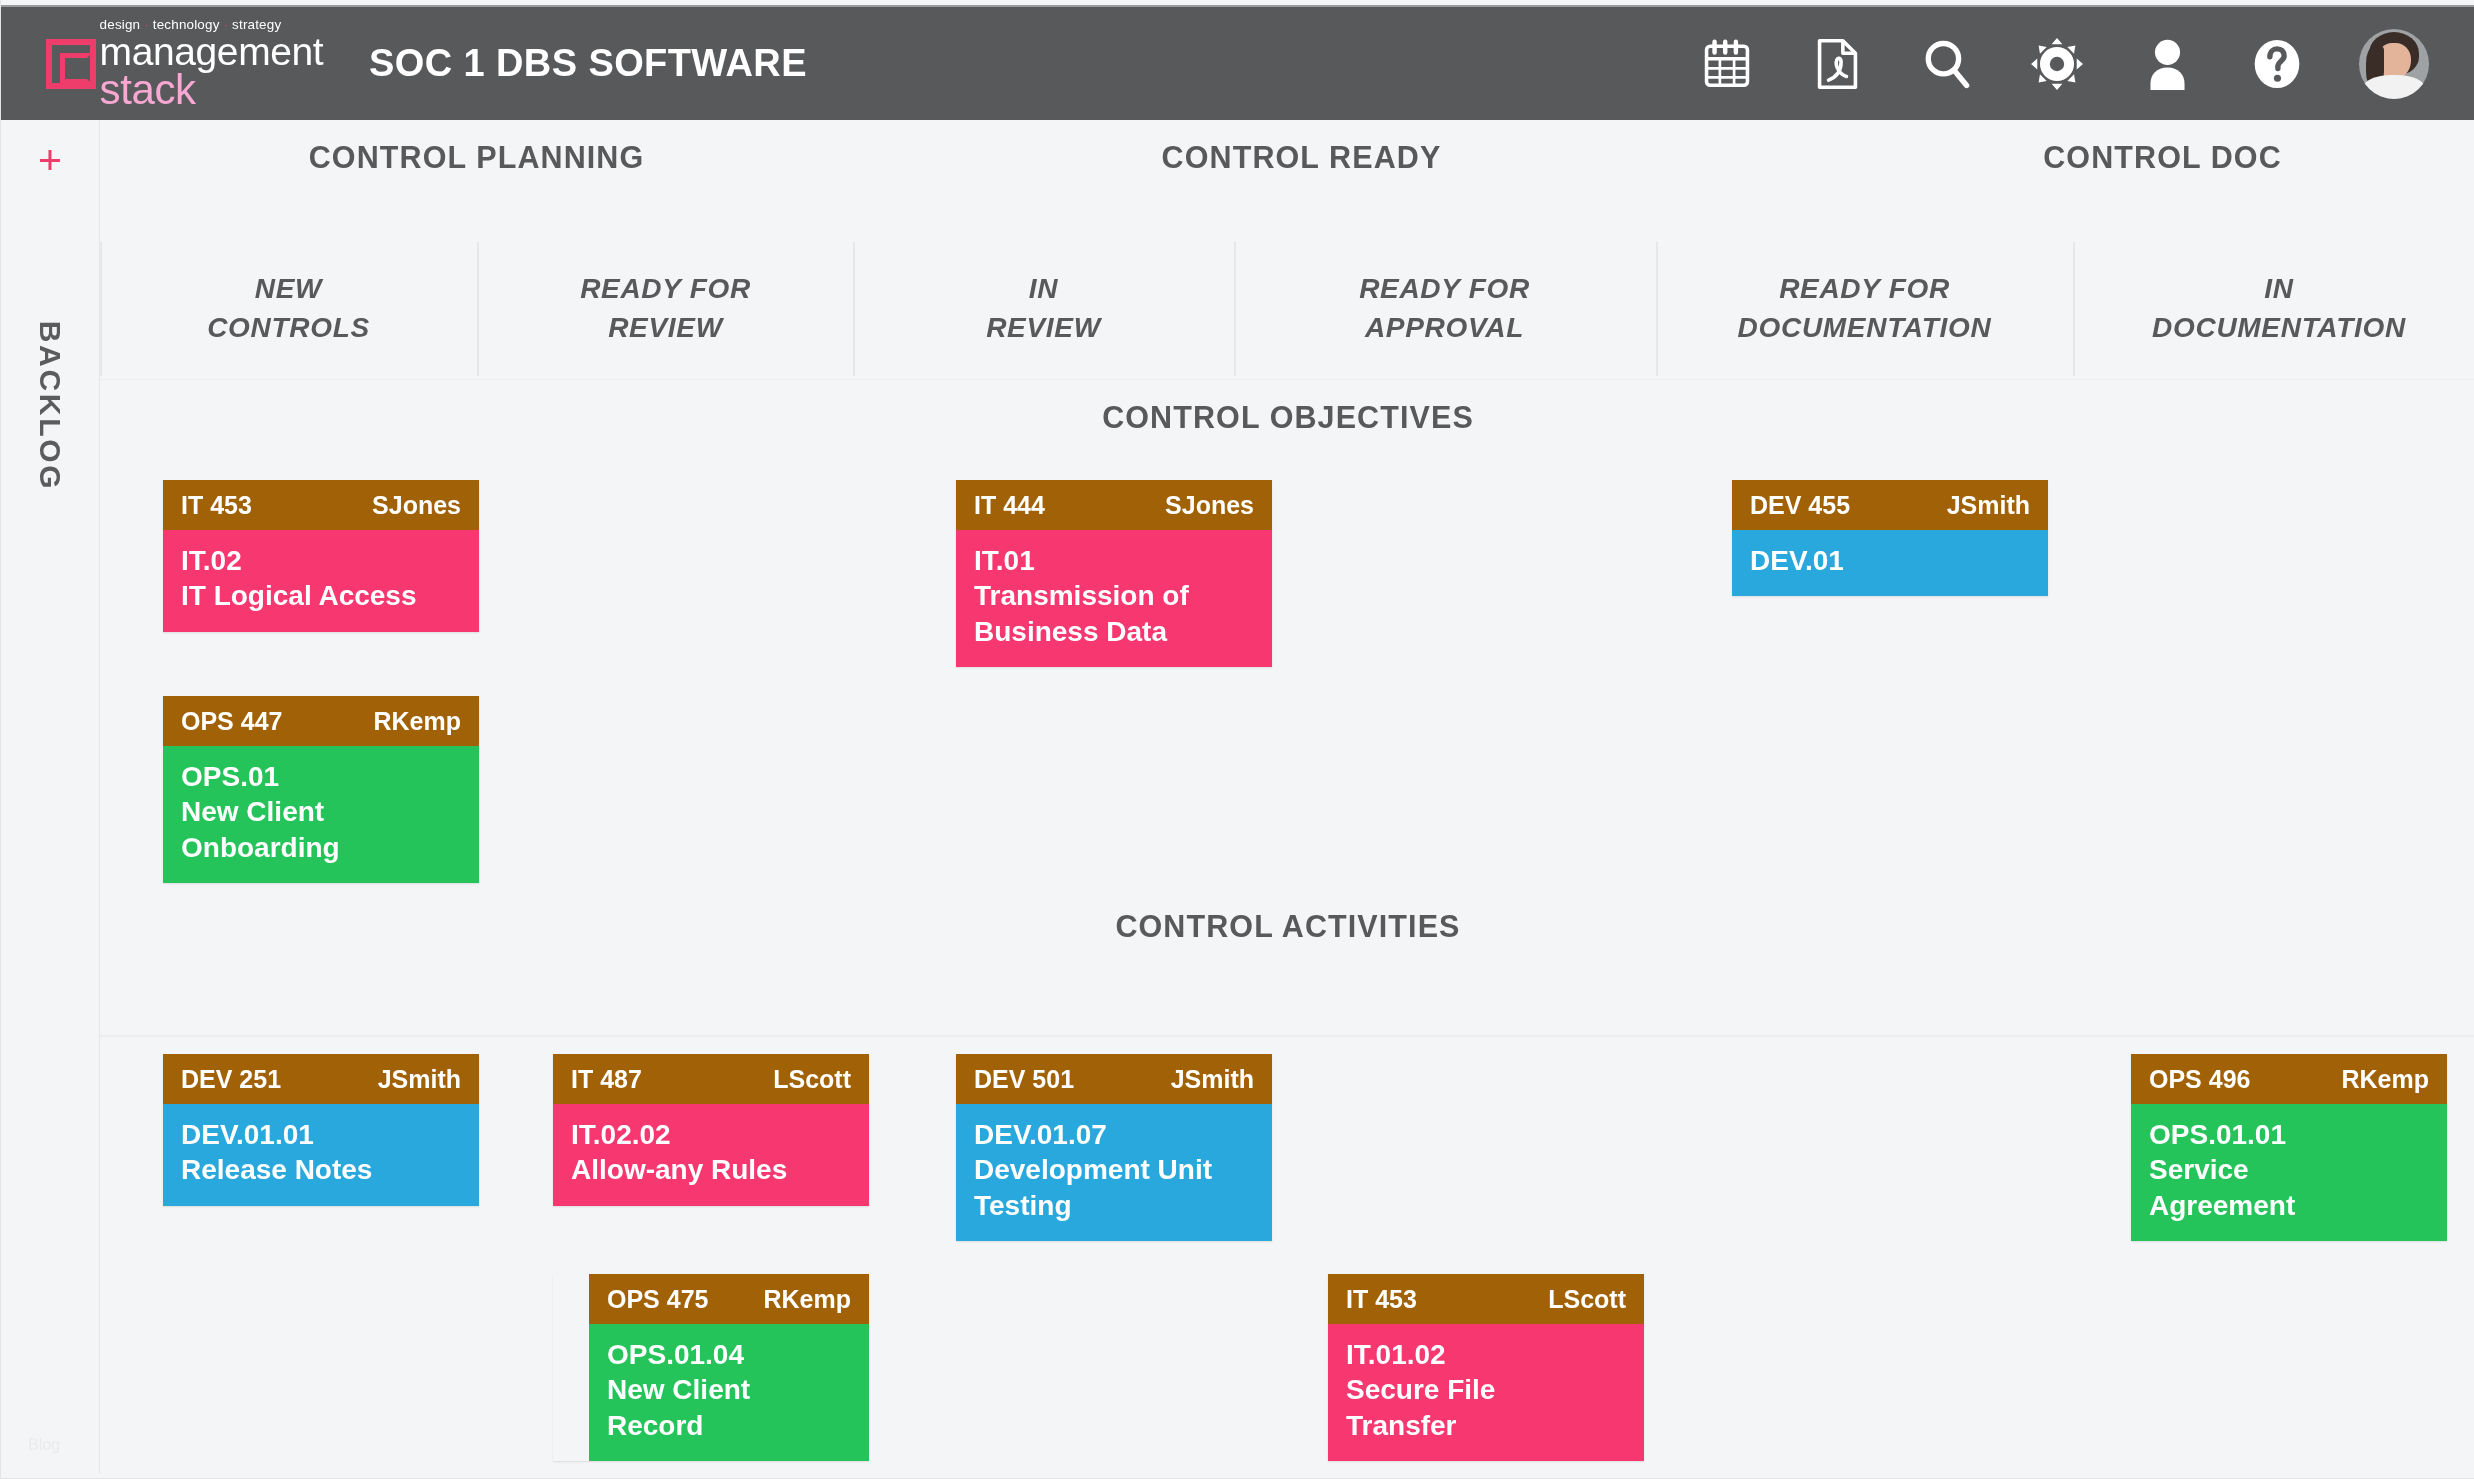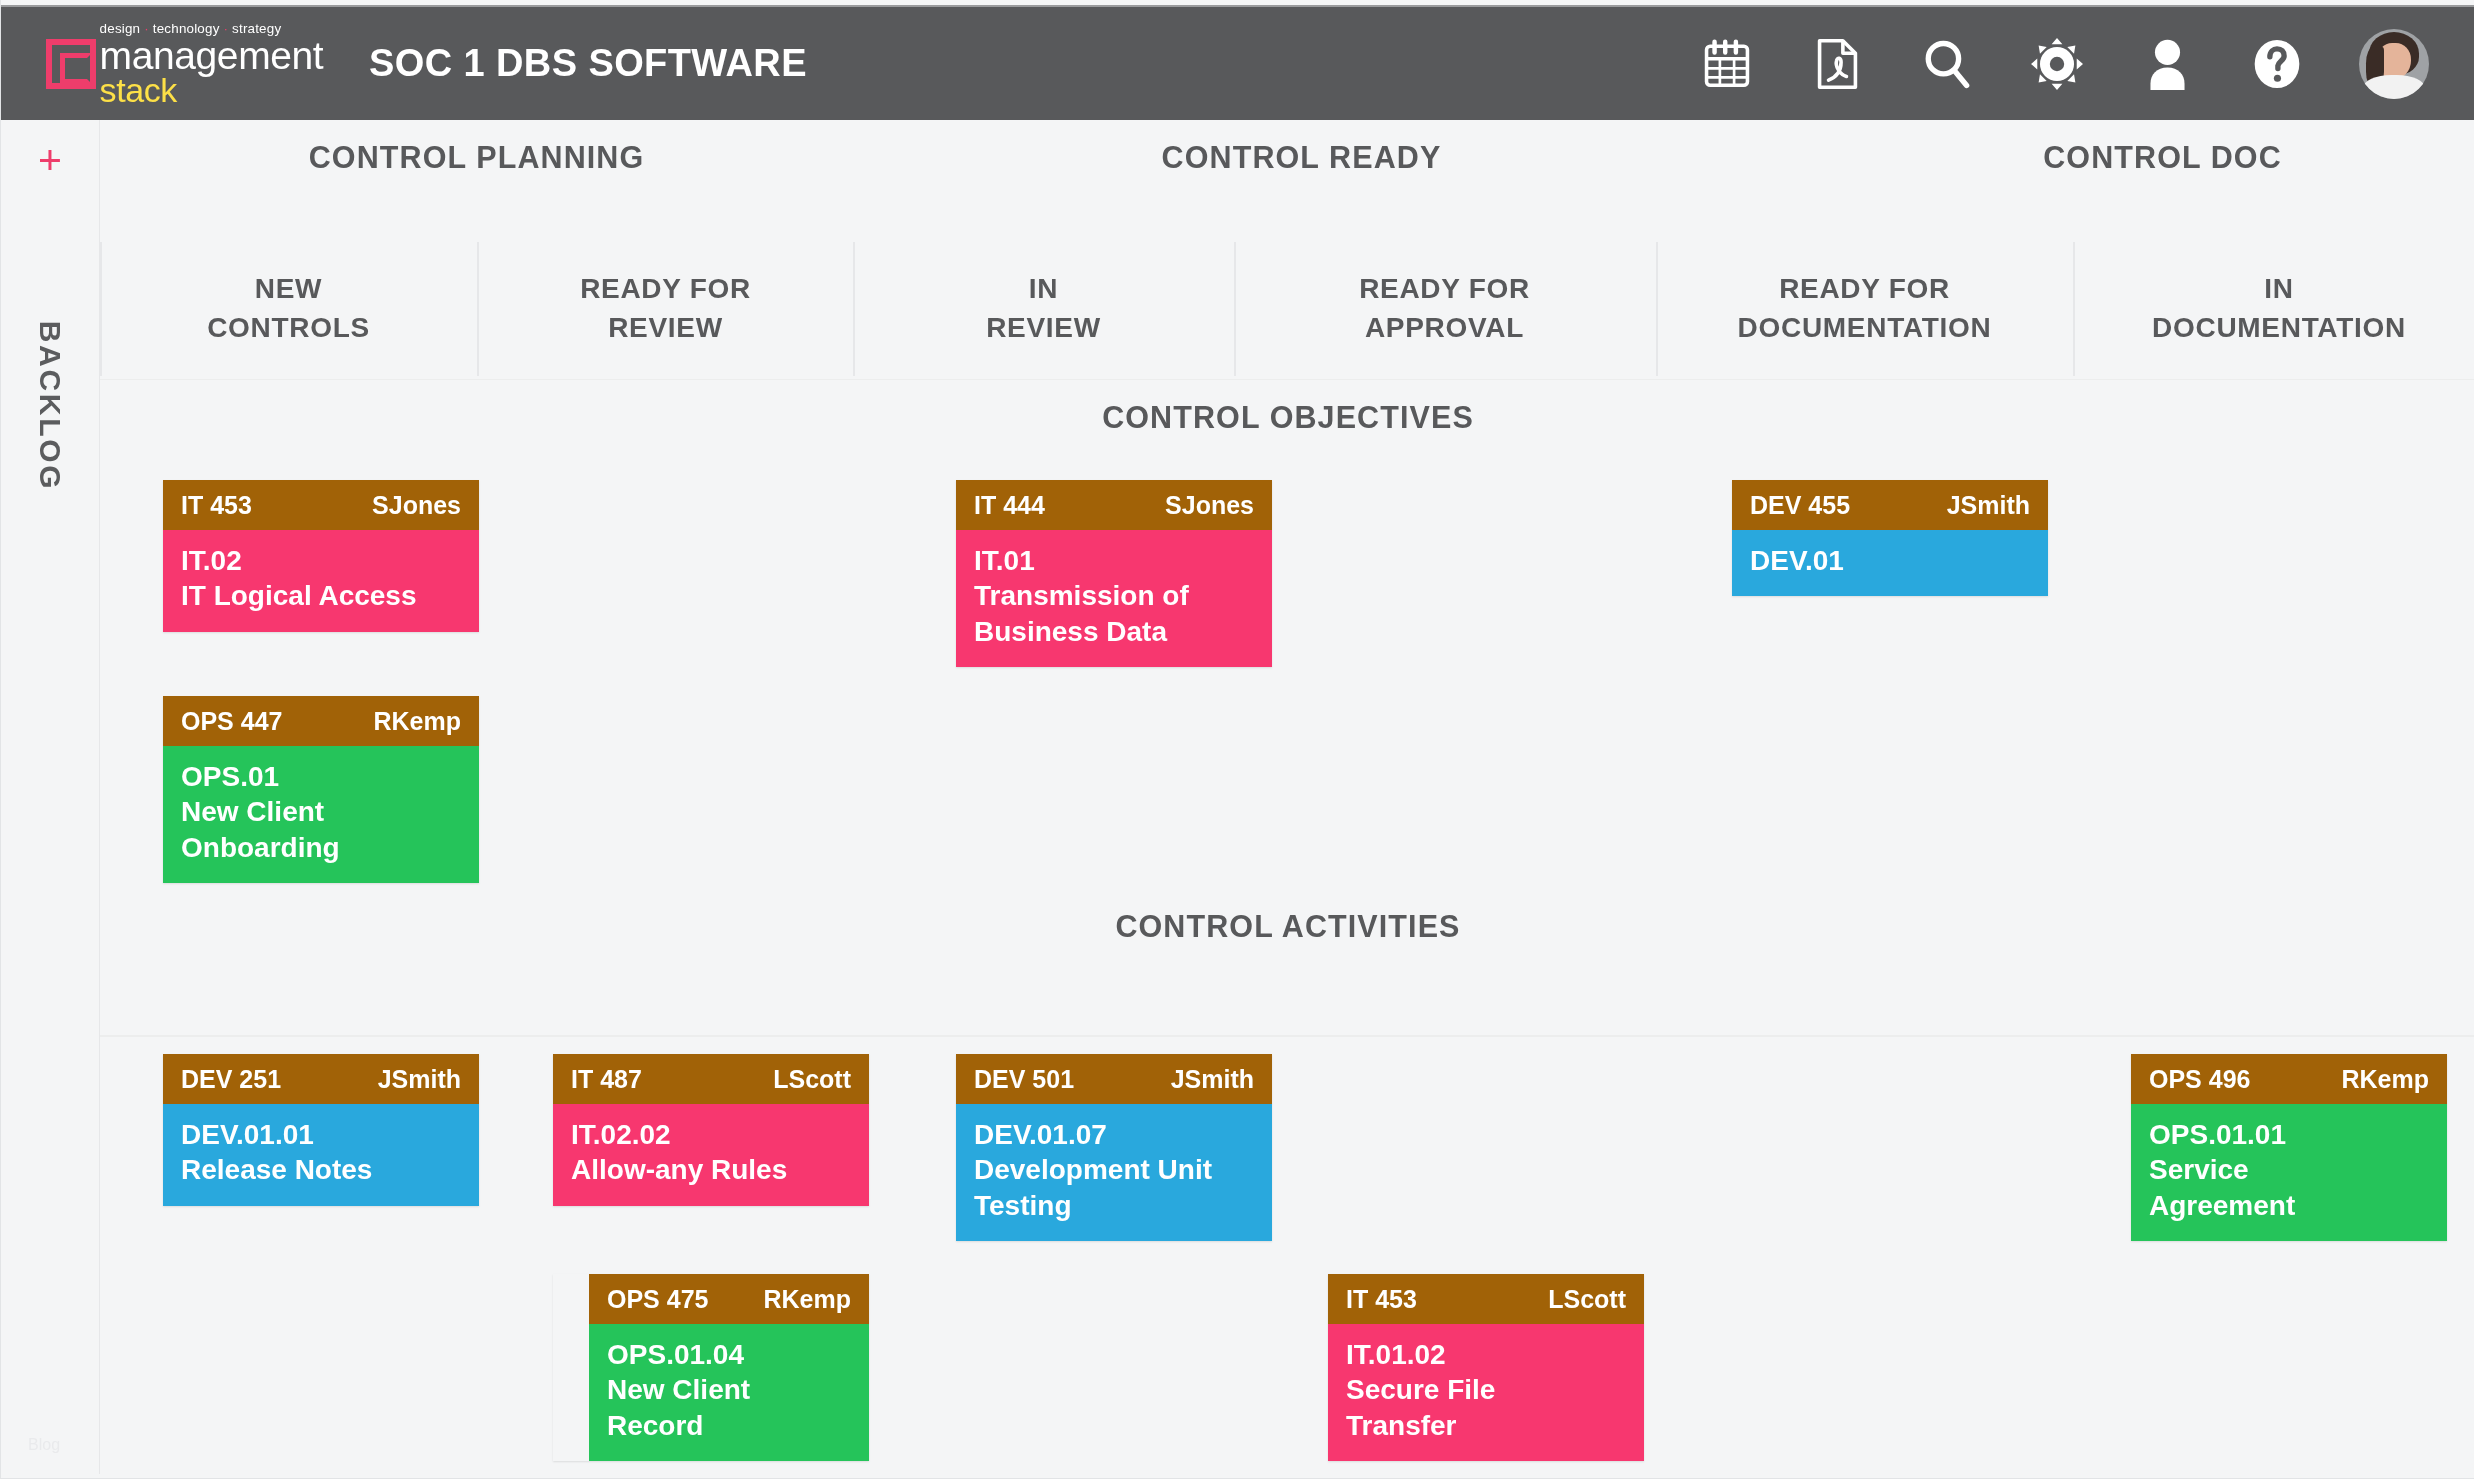--- a/index.html
+++ b/index.html
@@ -64,22 +64,22 @@
   }
   .logo-tag i { color: #ee3d6b; font-style: normal; }
   .logo-name {
     font-size: 39px;
     color: #ffffff;
     line-height: 0.92;
     letter-spacing: -0.4px;
     white-space: nowrap;
   }
   .logo-sub {
-    font-size: 34px;
-    color: #fde047;
+    font-size: 42px;
+    color: #f9a8d4;
     line-height: 0.95;
     letter-spacing: -0.4px;
   }
 
   .app-title {
     color: #ffffff;
     font-size: 38px;
     font-weight: bold;
     letter-spacing: 0.4px;
     margin-left: 27px;
@@ -226,20 +226,21 @@
     align-items: center;
     justify-content: center;
     text-align: center;
   }
   .col-cell span {
     color: #58595b;
     font-size: 28px;
     font-weight: bold;
     letter-spacing: 0.7px;
     line-height: 1.38;
+    font-style: italic;
   }
   .col-divider {
     position: absolute;
     top: 5.4px;
     width: 1.8px;
     height: 134px;
     background: #e6e7e9;
   }
 
   

